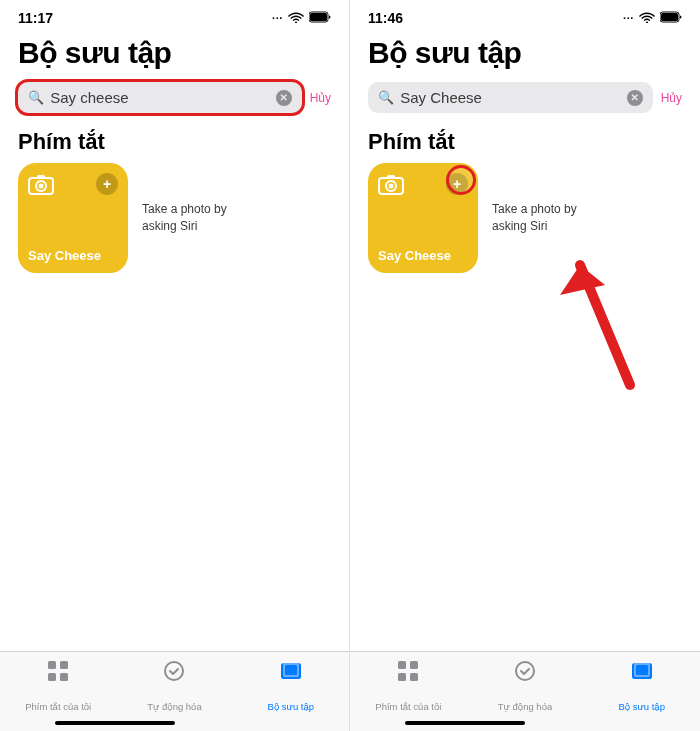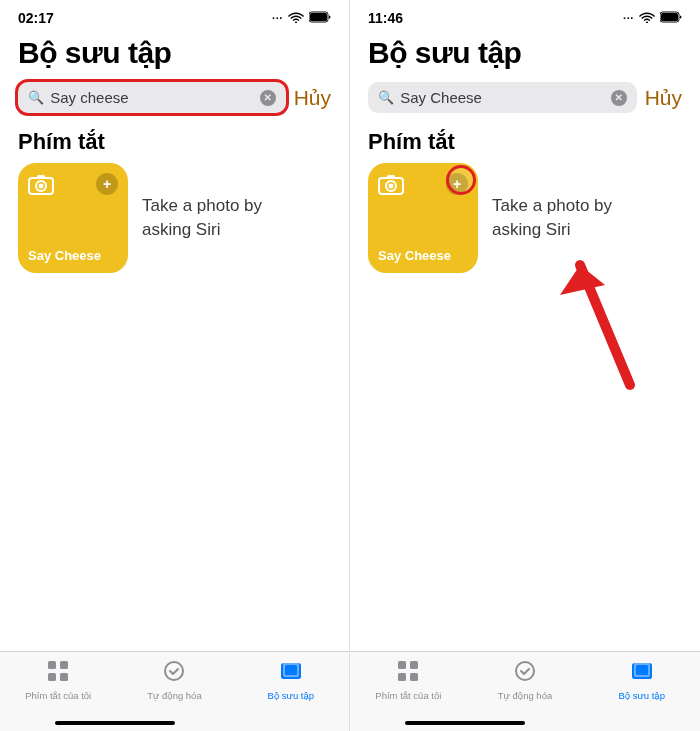--- a/index.html
+++ b/index.html
@@ -86,22 +86,22 @@
       background: #8e8e93;
       border-radius: 50%;
       display: flex;
       align-items: center;
       justify-content: center;
       color: #e9e9eb;
       font-size: 10px;
       font-weight: 700;
     }
     .cancel-btn {
-      font-size: 21px;
-      color: #a16207;
+      font-size: 12px;
+      color: #ec4899;
       white-space: nowrap;
       cursor: pointer;
     }
 
     
     .section-title {
       font-size: 22px;
       font-weight: 700;
       color: #000;
       padding: 10px 18px 8px;
@@ -146,21 +146,21 @@
       color: #fff;
       font-size: 14px;
       font-weight: 600;
     }
     .shortcut-name {
       font-size: 13px;
       font-weight: 600;
       color: #fff;
     }
     .shortcut-desc {
-      font-size: 17px;
+      font-size: 12px;
       color: #3a3a3c;
       line-height: 1.4;
     }
 
     
     .tab-bar {
       position: absolute;
       bottom: 0;
       left: 0;
       right: 0;
@@ -169,21 +169,21 @@
       border-top: 1px solid #d1d1d6;
       display: flex;
       align-items: flex-start;
       padding-top: 8px;
     }
     .tab-item {
       flex: 1;
       display: flex;
       flex-direction: column;
       align-items: center;
-      gap: 3px;
+      gap: 14px;
       cursor: pointer;
     }
     .tab-icon {
       font-size: 20px;
       color: #8e8e93;
     }
     .tab-icon.active { color: #007aff; }
     .tab-label {
       font-size: 9.5px;
       color: #8e8e93;
@@ -200,21 +200,21 @@
       left: 50%;
       transform: translateX(-50%);
     }
   </style>
 </head>
 <body>
 
 <div class="phone-panel">
 
   <div class="status-bar">
-    <span class="status-time">02:17</span>
+    <span class="status-time">11:17</span>
     <div class="status-icons">
       <span>···</span>
       <span>
         <svg width="16" height="12" viewBox="0 0 16 12" fill="none">
           <path d="M8 3C10.8 3 13.3 4.1 15.1 5.9L16 5C13.9 2.9 11.1 1.5 8 1.5S2.1 2.9 0 5l.9.9C2.7 4.1 5.2 3 8 3z" fill="#000"></path>
           <path d="M8 6c1.9 0 3.6.8 4.8 2l.9-.9C12.2 5.6 10.2 4.5 8 4.5S3.8 5.6 2.3 7.1l.9.9C4.4 6.8 6.1 6 8 6z" fill="#000"></path>
           <path d="M8 9c1 0 1.9.4 2.5 1.1l.9-.9C10.4 8.1 9.3 7.5 8 7.5S5.6 8.1 4.6 9.2l.9.9C6.1 9.4 7 9 8 9z" fill="#000"></path>
           <circle cx="8" cy="11.5" r="1" fill="#000"></circle>
         </svg>
       </span>

